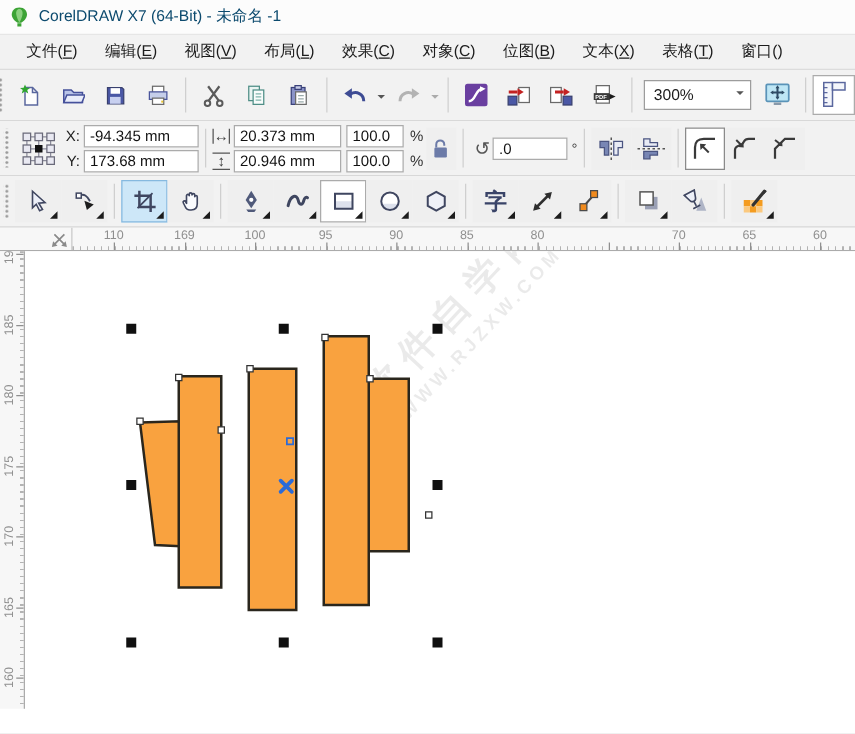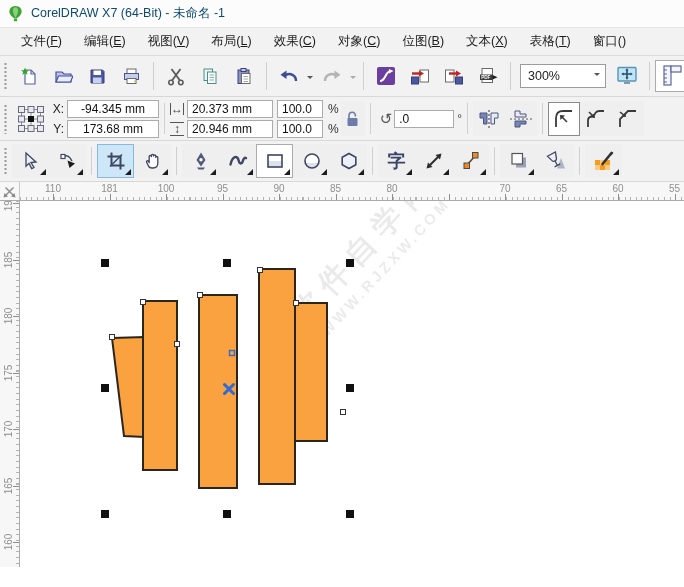--- a/index.html
+++ b/index.html
@@ -26,35 +26,35 @@
           background-image:radial-gradient(#9a9a9a 1px, transparent 1.2px);
           background-size:4px 4px; background-position:center; }
   .sep { width:1px; height:72%; background:#CFCFCF; margin:0 5px; flex:none; }
   .tbtn { width:34px; height:32px; flex:none; display:flex; align-items:center; justify-content:center;
           border:1px solid transparent; position:relative; background:transparent; cursor:default; }
   .caret { width:0; height:0; border:3.5px solid transparent; border-top-color:#555;
            margin:6px 2px 0 1px; flex:none; }
   .caret.dis { border-top-color:#ABABAB; }
 
   
-  .stdbar { height:41px; }
+  .stdbar { height:41px;justify-content:flex-end; }
   .combo { width:86px; height:24px; background:#fff; border:1px solid #9c9c9c; display:flex;
            align-items:center; margin:0 4px; flex:none; }
   .combo .cv { flex:1; padding-left:7px; font-size:12.5px; }
   .combo .cbtn { width:17px; height:100%; display:flex; align-items:center; justify-content:center; }
   .combo .cbtn .caret { margin:0; }
 
   
   .propbar { height:44px; }
   .pcol { display:flex; flex-direction:column; justify-content:center; gap:2px; flex:none; }
   .prow { display:flex; align-items:center; gap:3px; height:18px; }
   .plabel { font-size:12px; color:#222; width:14px; text-align:right; }
   input.fld { height:18px; border:1px solid #ABABAB; background:#fff; font:12px "Liberation Sans","DejaVu Sans",sans-serif;
               padding:0 4px; color:#111; }
-  .w92 { width:92px;text-align:center; } .w86 { width:86px; } .w46 { width:46px; } .w60 { width:60px; }
+  .w92 { width:92px; } .w86 { width:86px; } .w46 { width:46px; } .w60 { width:60px; }
   .pct { font-size:12px; color:#333; padding:0 2px; }
   .dim-arrow { font-size:12px; color:#444; width:14px; text-align:center; line-height:1; }
   .dim-arrow.h { border-left:1px solid #555; border-right:1px solid #555; }
   .dim-arrow.v { border-top:1px solid #555; border-bottom:1px solid #555; }
   .deg { font-size:12px; color:#444; margin-left:3px; }
   .rot-ic { font-size:15px; color:#555; margin:0 2px 0 4px; }
   .pbtn { width:32px; height:34px; display:flex; align-items:center; justify-content:center;
           border:1px solid transparent; flex:none; }
   .pbtn.sel { background:#fff; border:1px solid #8a8a8a; }
 
@@ -71,21 +71,21 @@
   
   .tabbar { height:20px; background:#ECECEC; display:flex; align-items:stretch;
             border-bottom:2px solid #0096E0; }
   .tab { padding:0 15px; display:flex; align-items:center; font-size:12.5px; color:#222;
          cursor:default; white-space:nowrap; }
   .tab.active { background:#CBE6F8; }
   .tab-new { width:26px; display:flex; align-items:center; justify-content:center;
              background:#DBDBDB; color:#8a8a8a; font-size:14px; margin-left:1px; }
 
   
-  .rulerrow { height:19px; display:flex; background:#F7F7F7; border-bottom:1px solid #ABABAB; }
+  .rulerrow { height:19px; display:flex; background:#F7F7F7; border-bottom:1px solid #ABABAB;padding-left:38px; }
   .ruler-corner { width:20px; height:100%; flex:none; border-right:1px solid #C9C9C9;
                   display:flex; align-items:center; justify-content:center; }
   .hruler { position:relative; flex:1; overflow:hidden;
             background:no-repeat bottom/100% 3px
               repeating-linear-gradient(90deg,#B3B3B3 0 1px,transparent 1px 5.65px); }
   .hlabel { position:absolute; top:1px; transform:translateX(-50%); font-size:10px; color:#8f8f8f; }
   .htick { position:absolute; bottom:0; width:1px; height:6px; background:#8f8f8f; }
 
   .workarea { height:366px; display:flex; }
   .vruler { width:20px; flex:none; position:relative; background:#F7F7F7; overflow:hidden;
@@ -533,21 +533,21 @@
     <div class="ruler-corner">
       <svg width="13" height="13" viewBox="0 0 13 13">
         <path d="M2.5 2.5 L10.5 10.5 M10.5 2.5 L2.5 10.5" stroke="#8a8a8a" stroke-width="1.4"></path>
         <polygon points="12.5,12.5 8,11.5 11.5,8" fill="#8a8a8a"></polygon>
         <polygon points="0.5,12.5 5,11.5 1.5,8" fill="#8a8a8a"></polygon>
       </svg>
     </div>
     <div class="hruler" id="hruler">
         <span class="hlabel" style="left: 33px;">110</span>
         <i class="htick" style="left: 33px;"></i>
-        <span class="hlabel" style="left: 89.5px;">181</span>
+        <span class="hlabel" style="left: 89.5px;">169</span>
         <i class="htick" style="left: 89.5px;"></i>
         <span class="hlabel" style="left: 146px;">100</span>
         <i class="htick" style="left: 146px;"></i>
         <span class="hlabel" style="left: 202.5px;">95</span>
         <i class="htick" style="left: 202.5px;"></i>
         <span class="hlabel" style="left: 259px;">90</span>
         <i class="htick" style="left: 259px;"></i>
         <span class="hlabel" style="left: 315.5px;">85</span>
         <i class="htick" style="left: 315.5px;"></i>
         <span class="hlabel" style="left: 372px;">80</span>

